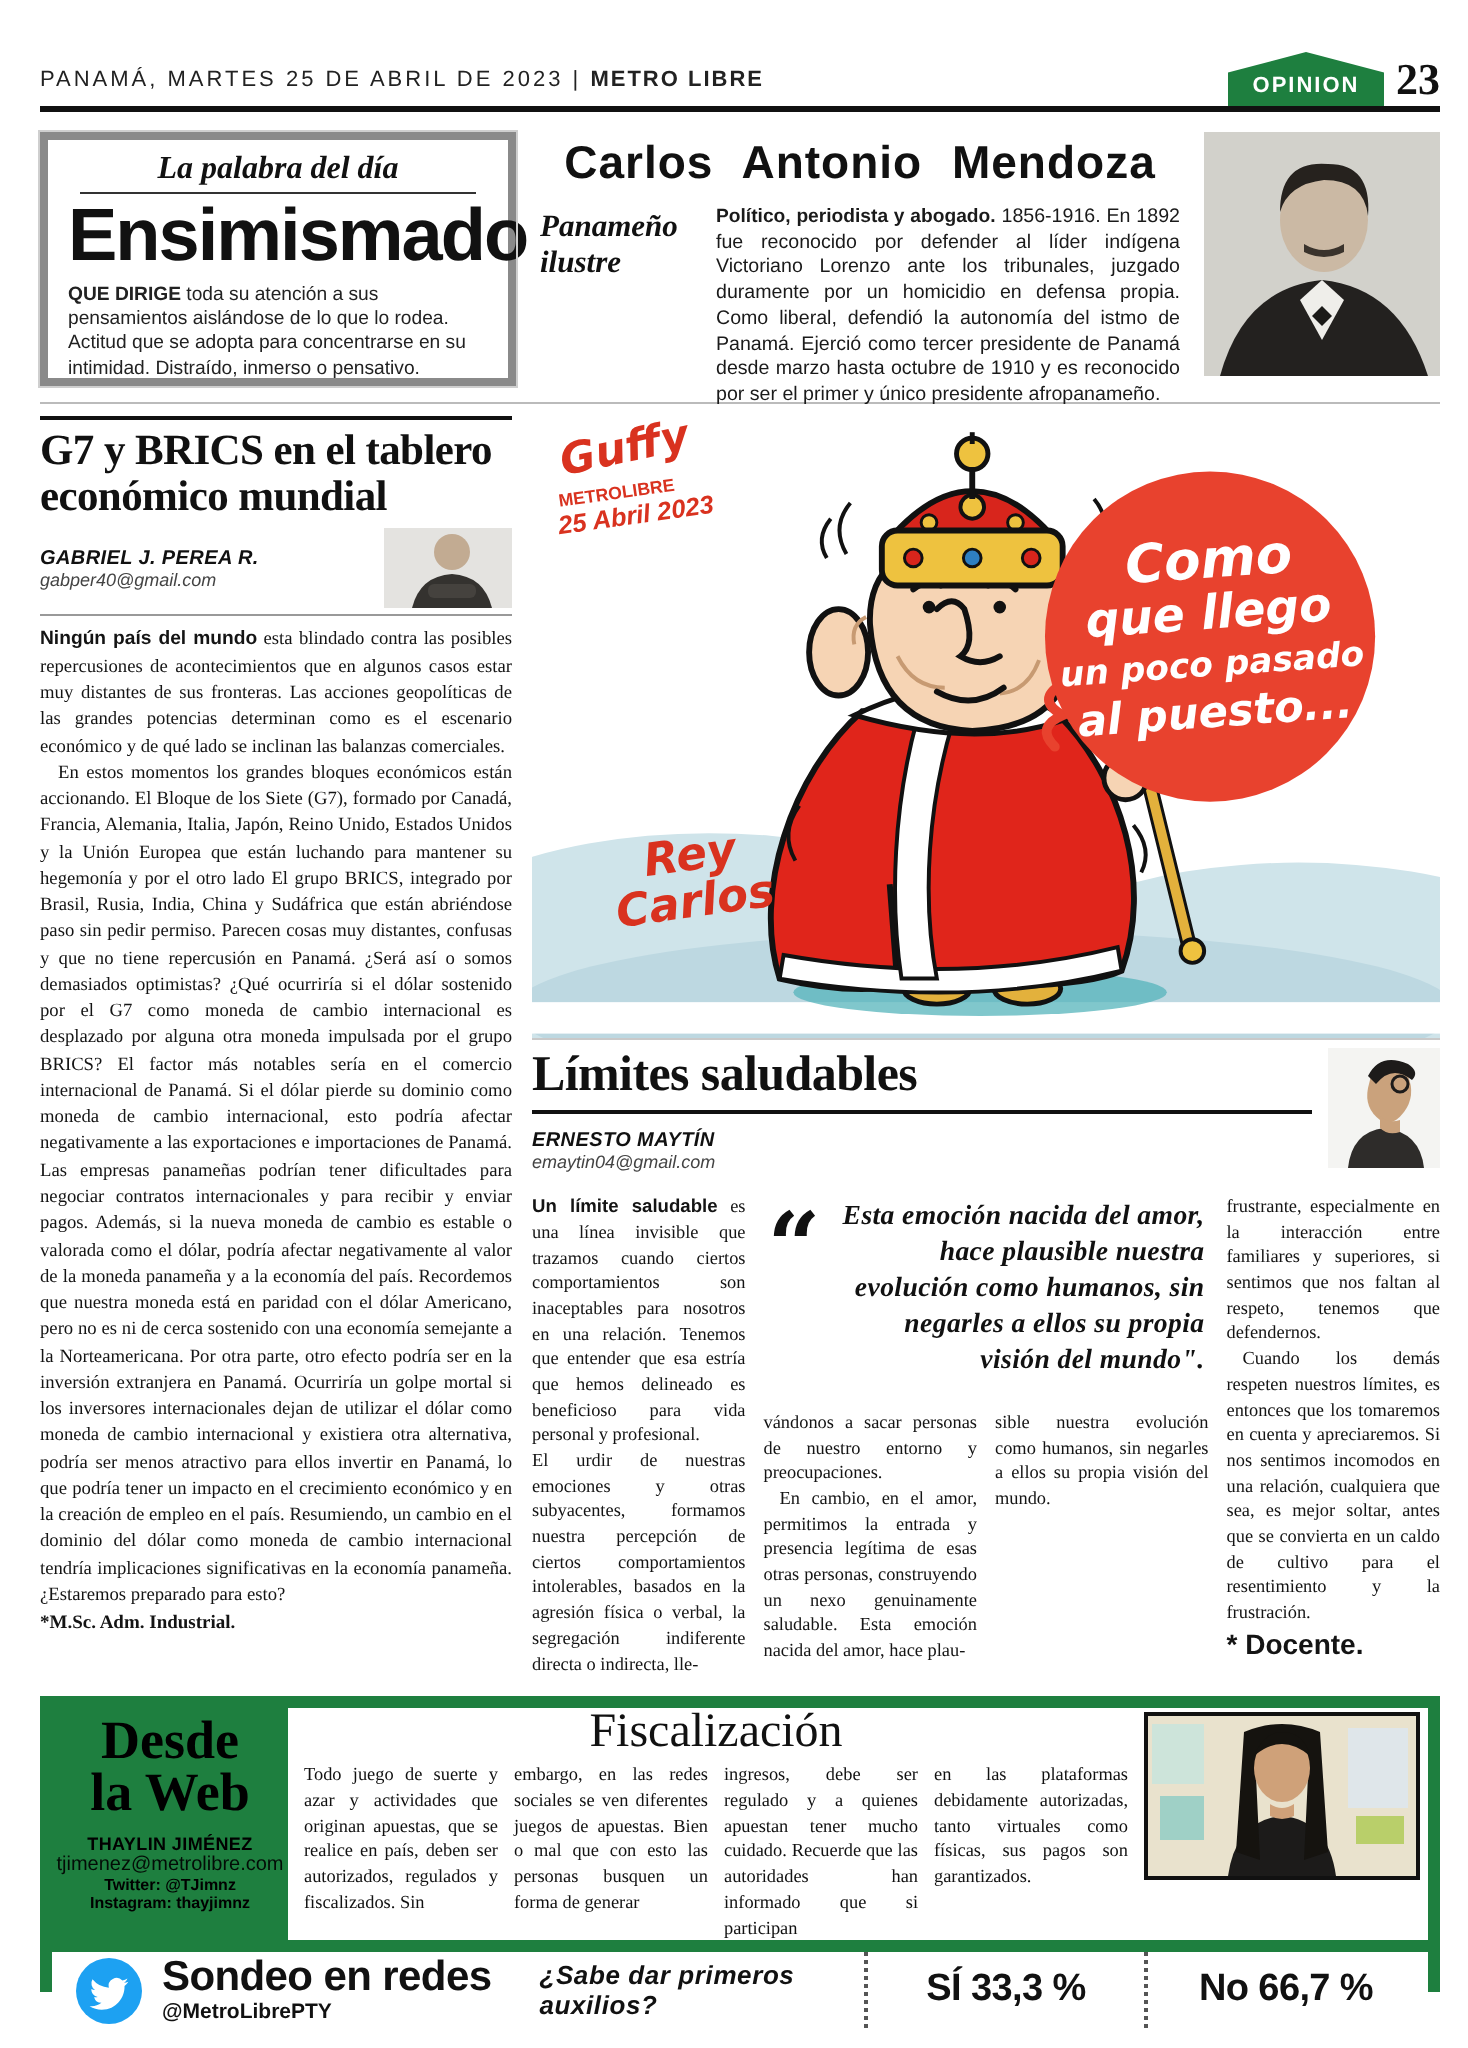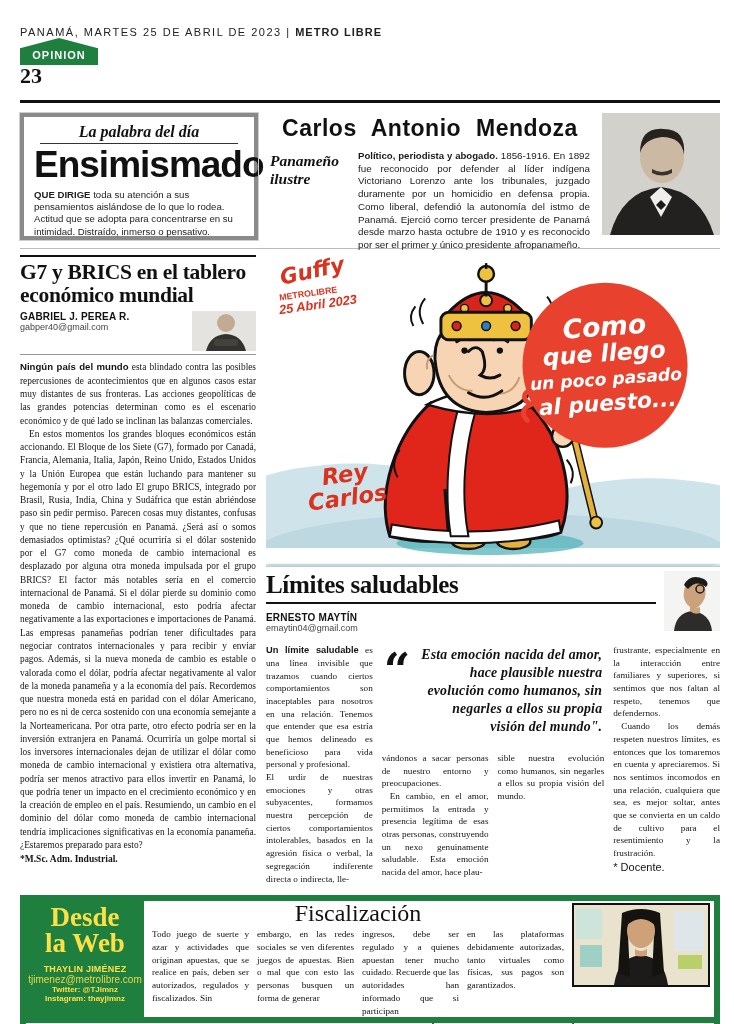--- a/index.html
+++ b/index.html
@@ -3,21 +3,21 @@
 <meta charset="utf-8">
 <style>
   * { margin:0; padding:0; box-sizing:border-box; }
   body {
     width:734px; height:1024px; background:#ffffff; overflow:hidden;
     font-family:"Liberation Sans", sans-serif; color:#111;
   }
   .page { width:734px; height:1024px; padding:26px 14px 0 20px; position:relative; }
 
   
-  .hdr { display:flex; align-items:flex-start; border-bottom:3px solid #111; padding-bottom:13px;flex-direction:column; }
+  .hdr { display:flex; align-items:center; border-bottom:3px solid #111; padding-bottom:0; }
   .masthead { font-size:11px; letter-spacing:1.5px; color:#222; font-weight:500; }
   .masthead b { font-weight:bold; letter-spacing:1px; }
   .hdr-spacer { flex:1; }
   .sec-badge {
     background:#1e7f3f; color:#fff; font-weight:bold; font-size:11px; letter-spacing:1px;
     width:78px; height:27px; display:flex; align-items:flex-end; justify-content:center;
     padding-bottom:4px; clip-path:polygon(0 38%, 50% 0, 100% 38%, 100% 100%, 0 100%);
     margin-right:6px;
   }
   .page-num { font-family:"Liberation Serif", serif; font-size:22px; font-weight:bold; line-height:1; }
@@ -37,21 +37,21 @@
   .mendoza-row { display:flex; gap:10px; }
   .mendoza-kicker { font-family:"Liberation Serif", serif; font-style:italic; font-weight:bold; font-size:15.5px;
     width:78px; line-height:1.15; padding-top:2px; }
   .mendoza-body { flex:1; font-size:9.8px; line-height:1.3; text-align:justify; color:#1a1a1a; }
   .mendoza-photo { width:118px; height:122px; flex:0 0 auto; }
 
   
   .main { display:flex; gap:10px; padding-top:6px; }
   .colL { width:236px; flex:0 0 auto; border-top:2px solid #111; padding-top:4px; }
   .colL h2 { font-family:"Liberation Serif", serif; font-size:21.5px; font-weight:bold; line-height:1.08; letter-spacing:-0.3px; }
-  .byline { display:flex; align-items:flex-start; border-bottom:1px solid #999; padding:4px 0 3px 0; margin-bottom:5px; }
+  .byline { display:flex; align-items:center; border-bottom:1px solid #999; padding:4px 0 3px 0; margin-bottom:5px;font-style:italic; }
   .byline .who { flex:1; }
   .byline .name { font-size:10px; font-weight:bold; letter-spacing:0.2px; }
   .byline .mail { font-size:9px; color:#444; }
   .authorpic-sm { width:64px; height:40px; flex:0 0 auto; }
   .artbody { font-family:"Liberation Serif", serif; font-size:9.35px; line-height:1.42; text-align:justify; color:#141414; }
   .artbody p.ind { text-indent:9px; }
   .lead { font-family:"Liberation Sans", sans-serif; font-weight:bold; font-size:9.6px; }
   .sig { font-size:9.5px; font-weight:bold; margin-top:1px; }
 
   .colR { flex:1; min-width:0; }
@@ -73,26 +73,26 @@
   .c1 { grid-column:1; grid-row:1 / 3; }
   .cq { grid-column:2 / 4; grid-row:1; }
   .c2 { grid-column:2; grid-row:2; }
   .c3 { grid-column:3; grid-row:2; }
   .c4 { grid-column:4; grid-row:1 / 3; }
   .pullquote { display:flex; gap:6px; padding:2px 2px 10px 2px; }
   .qmark { font-family:"DejaVu Serif", serif; font-size:46px; font-weight:bold; line-height:0.8; margin-top:6px; }
   .qtext { flex:1; font-family:"Liberation Serif", serif; font-style:italic; font-weight:bold;
     font-size:13.8px; line-height:1.3; text-align:right; letter-spacing:0.2px; }
   .lim-lead { font-family:"Liberation Sans", sans-serif; font-weight:bold; font-size:9.3px; }
-  .doc-sig { font-weight:normal; font-family:"Liberation Sans", sans-serif; font-size:11px; }
+  .doc-sig { font-weight:bold; font-family:"Liberation Sans", sans-serif; font-size:14px; }
 
   
   .webbox { margin-top:10px; background:#1e7f3f; padding:6px; display:flex; flex-direction:column; gap:6px; height:148px; }
   .web-top { background:#fff; flex:1; display:flex; }
-  .web-panel { width:118px; background:#1e7f3f; color:#fde047; text-align:center; padding-top:4px; flex:0 0 auto; }
+  .web-panel { width:118px; background:#1e7f3f; color:#000000; text-align:center; padding-top:4px; flex:0 0 auto; }
   .web-panel .wt { font-family:"Liberation Serif", serif; font-weight:bold; font-size:27px; line-height:0.95; }
   .web-panel .wn { font-size:9px; font-weight:bold; margin-top:8px; letter-spacing:0.2px; }
   .web-panel .wm { font-size:10px; opacity:0.9; }
   .web-panel .ws { font-size:8px; font-weight:bold; }
   .fisc { flex:1; padding:0 8px; display:flex; flex-direction:column; }
   .fisc h2 { font-family:"Liberation Serif", serif; font-size:24px; font-weight:normal; text-align:center; line-height:1.05; }
   .fisc-cols { display:flex; gap:8px; margin-top:2px; }
   .fisc-col { flex:1; font-family:"Liberation Serif", serif; font-size:9.2px; line-height:1.38; text-align:justify; }
   .fisc-photo { width:138px; height:84px; border:2px solid #111; flex:0 0 auto; margin:2px 4px 0 0; }
   .sondeo { background:#fff; height:44px; display:flex; align-items:center; padding:0 12px; gap:10px; }

